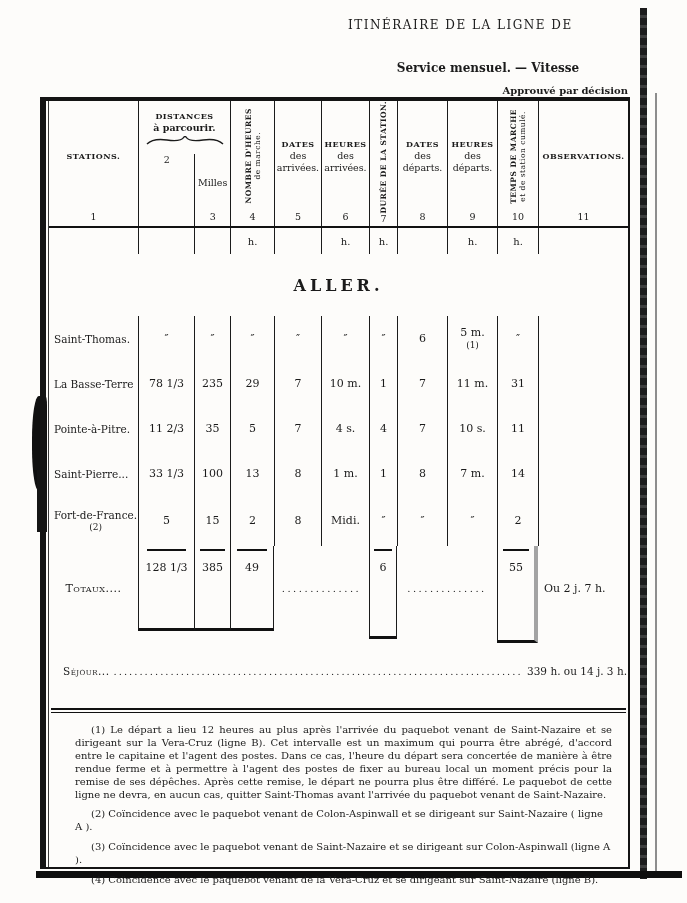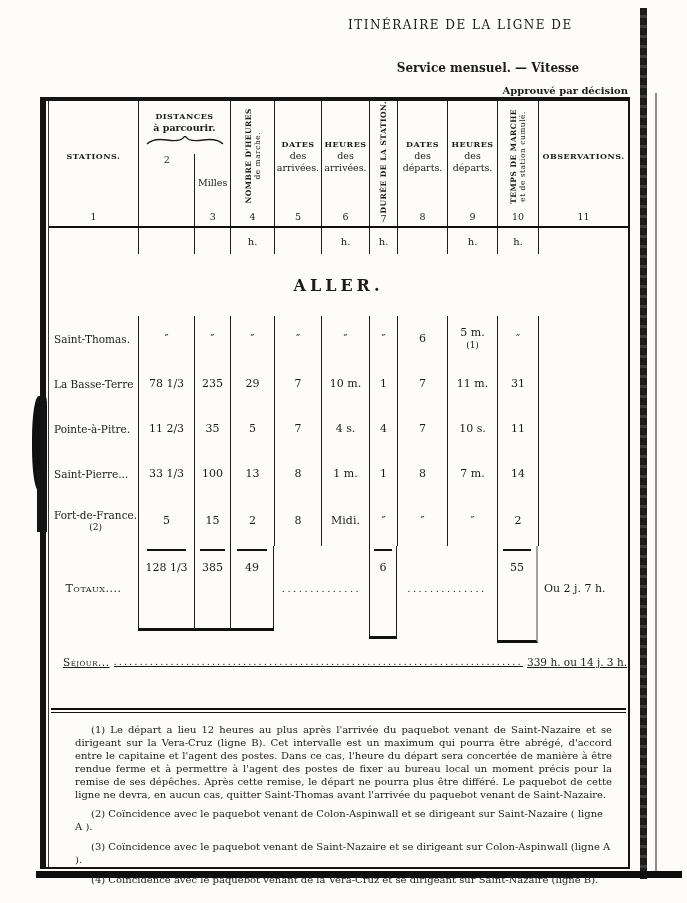--- a/index.html
+++ b/index.html
@@ -64,21 +64,21 @@
   .tlabel{display:flex;align-items:center;justify-content:center;height:85px;
     font-variant:small-caps;font-size:11px;letter-spacing:.5px;text-align:center;}
   .tbox{display:flex;flex-direction:column;align-items:center;border-bottom:3px solid #111;}
   .h85{height:85px}.h93{height:93px}.h97{height:97px}
   .sumline{width:72%;border-top:2px solid #111;margin-top:3px;}
   .tval{margin-top:10px;font-size:11px;}
   .tdots{display:flex;align-items:center;justify-content:center;height:85px;
     font-size:10px;letter-spacing:2.5px;overflow:hidden;white-space:nowrap;}
   .tobs{display:flex;align-items:center;height:85px;padding-left:6px;font-size:11px;}
   
-  .sejrow{height:30px;display:flex;align-items:flex-start;font-size:10.5px;text-decoration:underline;}
+  .sejrow{height:30px;display:flex;align-items:center;font-size:10.5px;}
   .sej-label{padding-left:14px;font-variant:small-caps;letter-spacing:.5px;}
   .sej-dots{flex:1;overflow:hidden;white-space:nowrap;letter-spacing:2px;font-size:10px;margin:0 4px;}
   .sej-val{padding-right:1px;white-space:nowrap;}
   
   .spacer{height:22px;}
   .dblrule{height:2px;border-top:2px solid #111;border-bottom:1px solid #111;margin:0 2px;}
   .footnotes{padding:10px 16px 0 26px;font-size:10px;line-height:13px;}
   .fn{text-indent:16px;text-align:justify;margin:0 0 6px 0;}
   .fn-short{text-indent:16px;margin:0 0 7px 0;}
 </style>
@@ -306,21 +306,21 @@
         <div style="width:95px;">
             <div class="tdots">..............</div>
           </div>
         <div class="w7 bl tbox h93" style="border-right:1px solid #1b1b1b;">
           <div class="sumline"></div>
           <div class="tval">6</div>
         </div>
         <div style="width:100px;">
             <div class="tdots">..............</div>
           </div>
-        <div class="w10 bl tbox h97" style="border-right:2px solid #a3a3a3;">
+        <div class="w10 bl tbox h97" style="border-right:4px solid #a3a3a3;">
           <div class="sumline"></div>
           <div class="tval">55</div>
         </div>
         <div class="w11">
             <div class="tobs">Ou 2 j. 7 h.</div>
           </div>
       </div>
 
       <div class="sejrow">
         <span class="sej-label">Séjour...</span>

